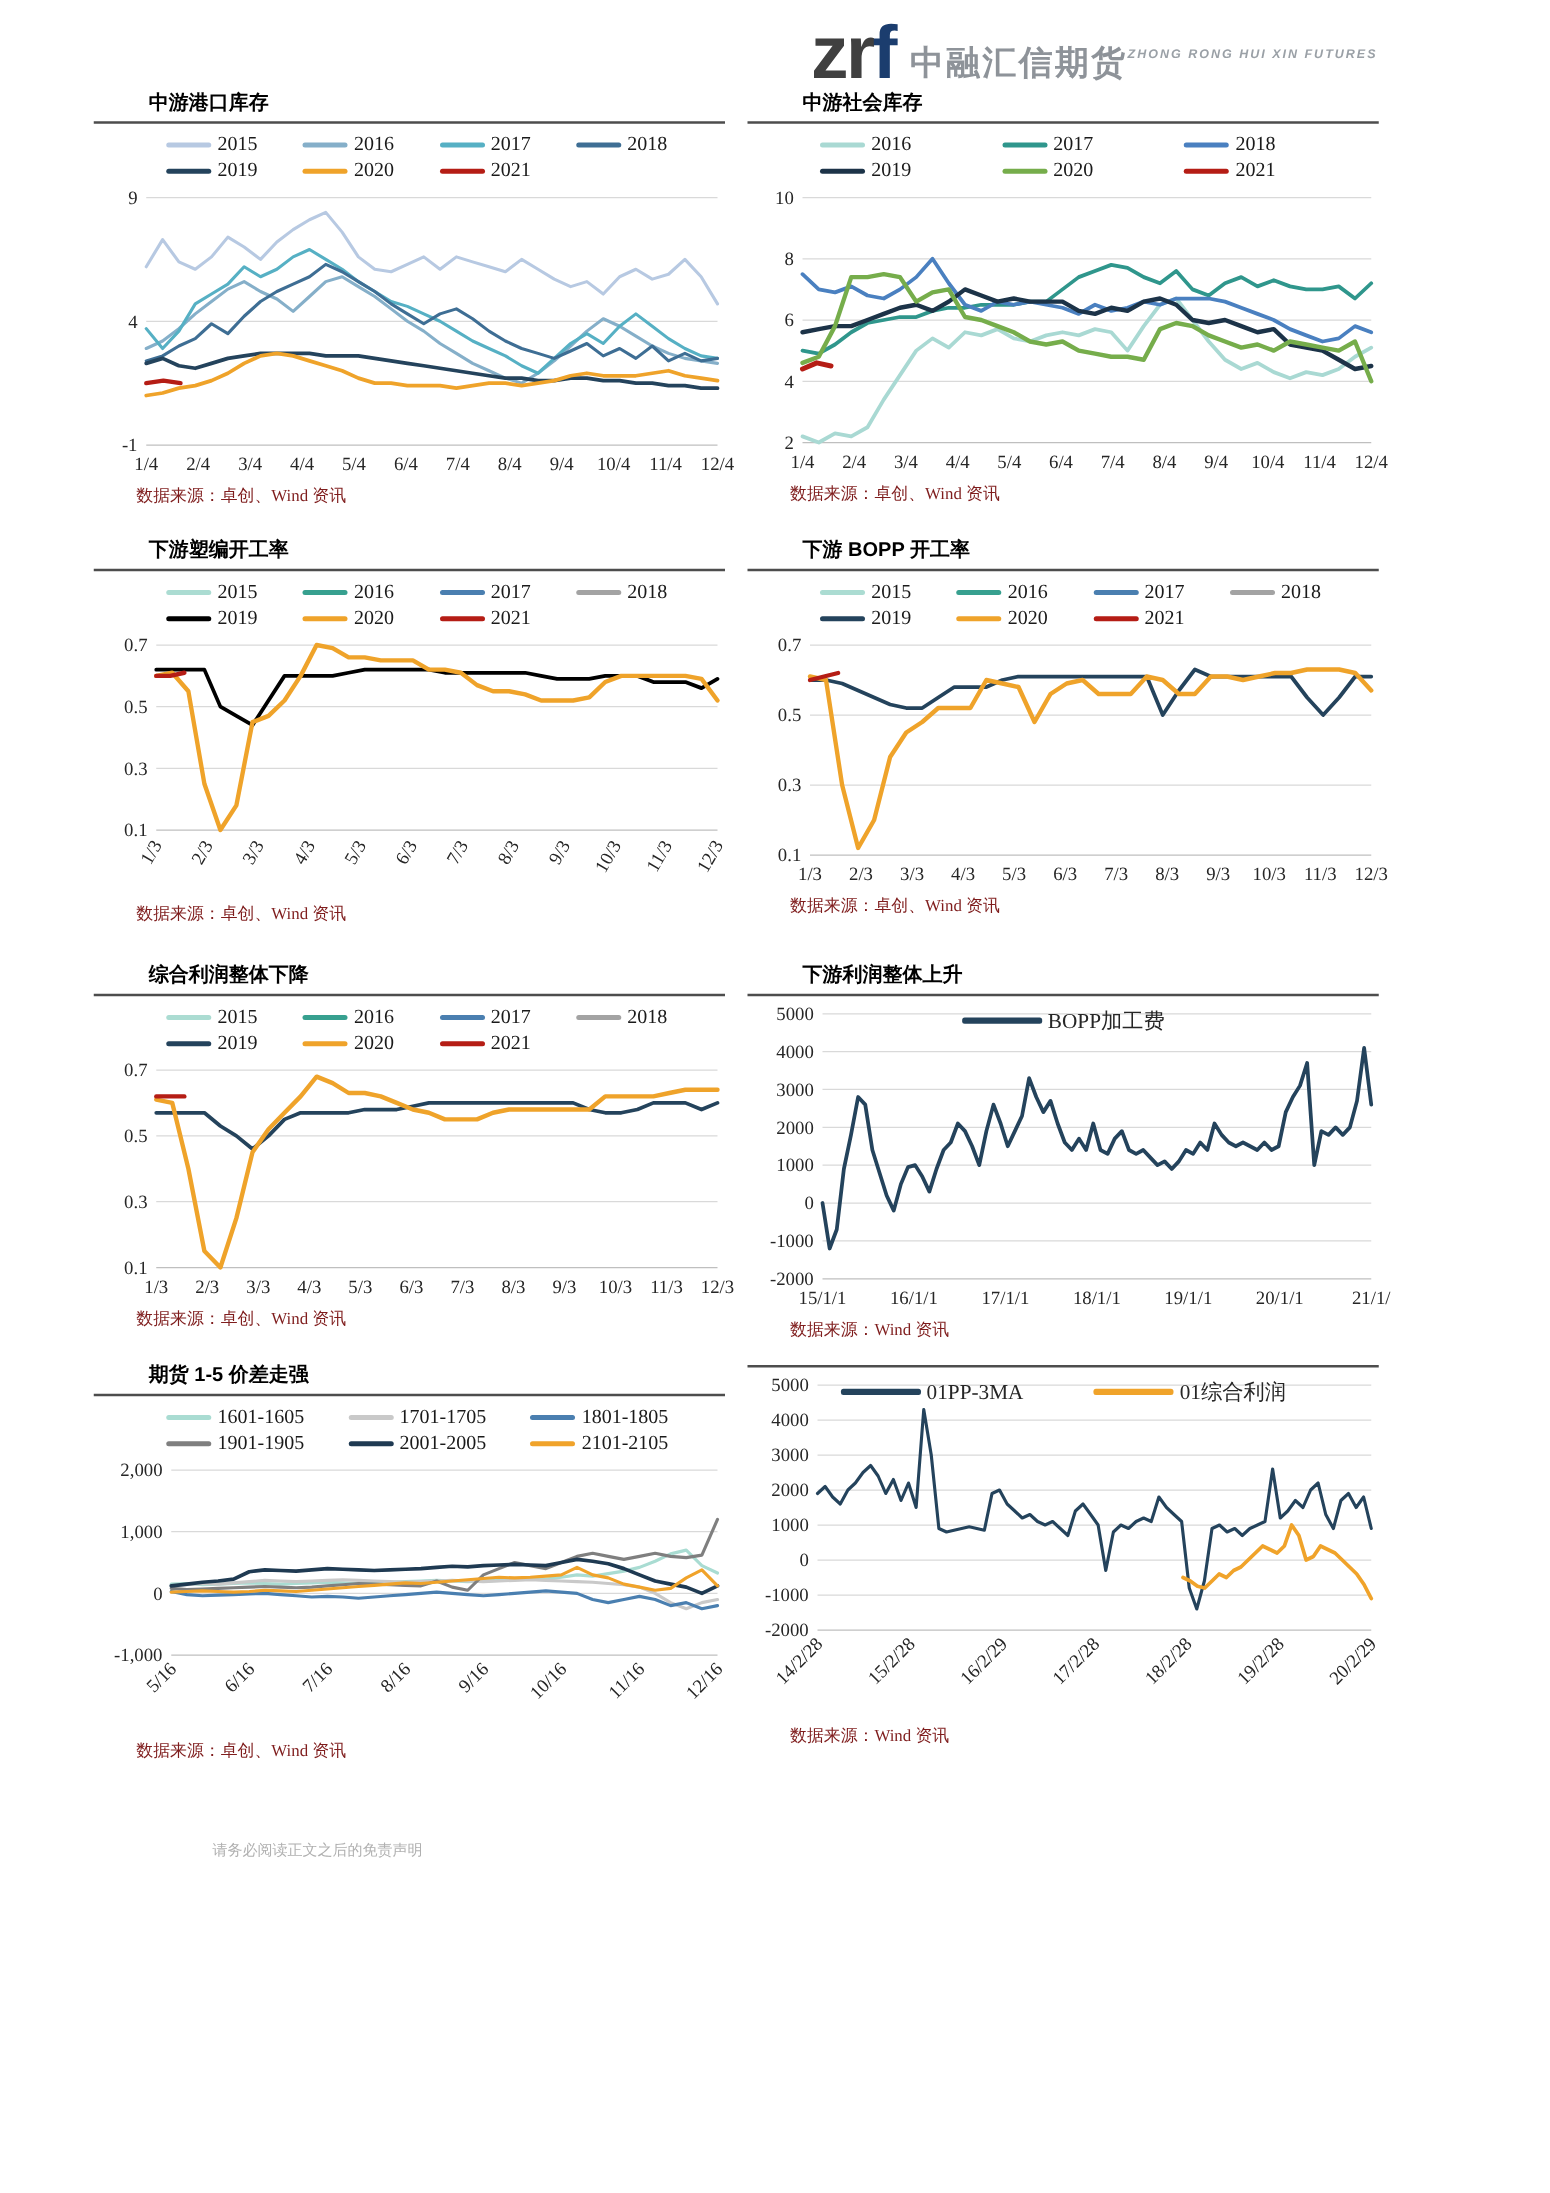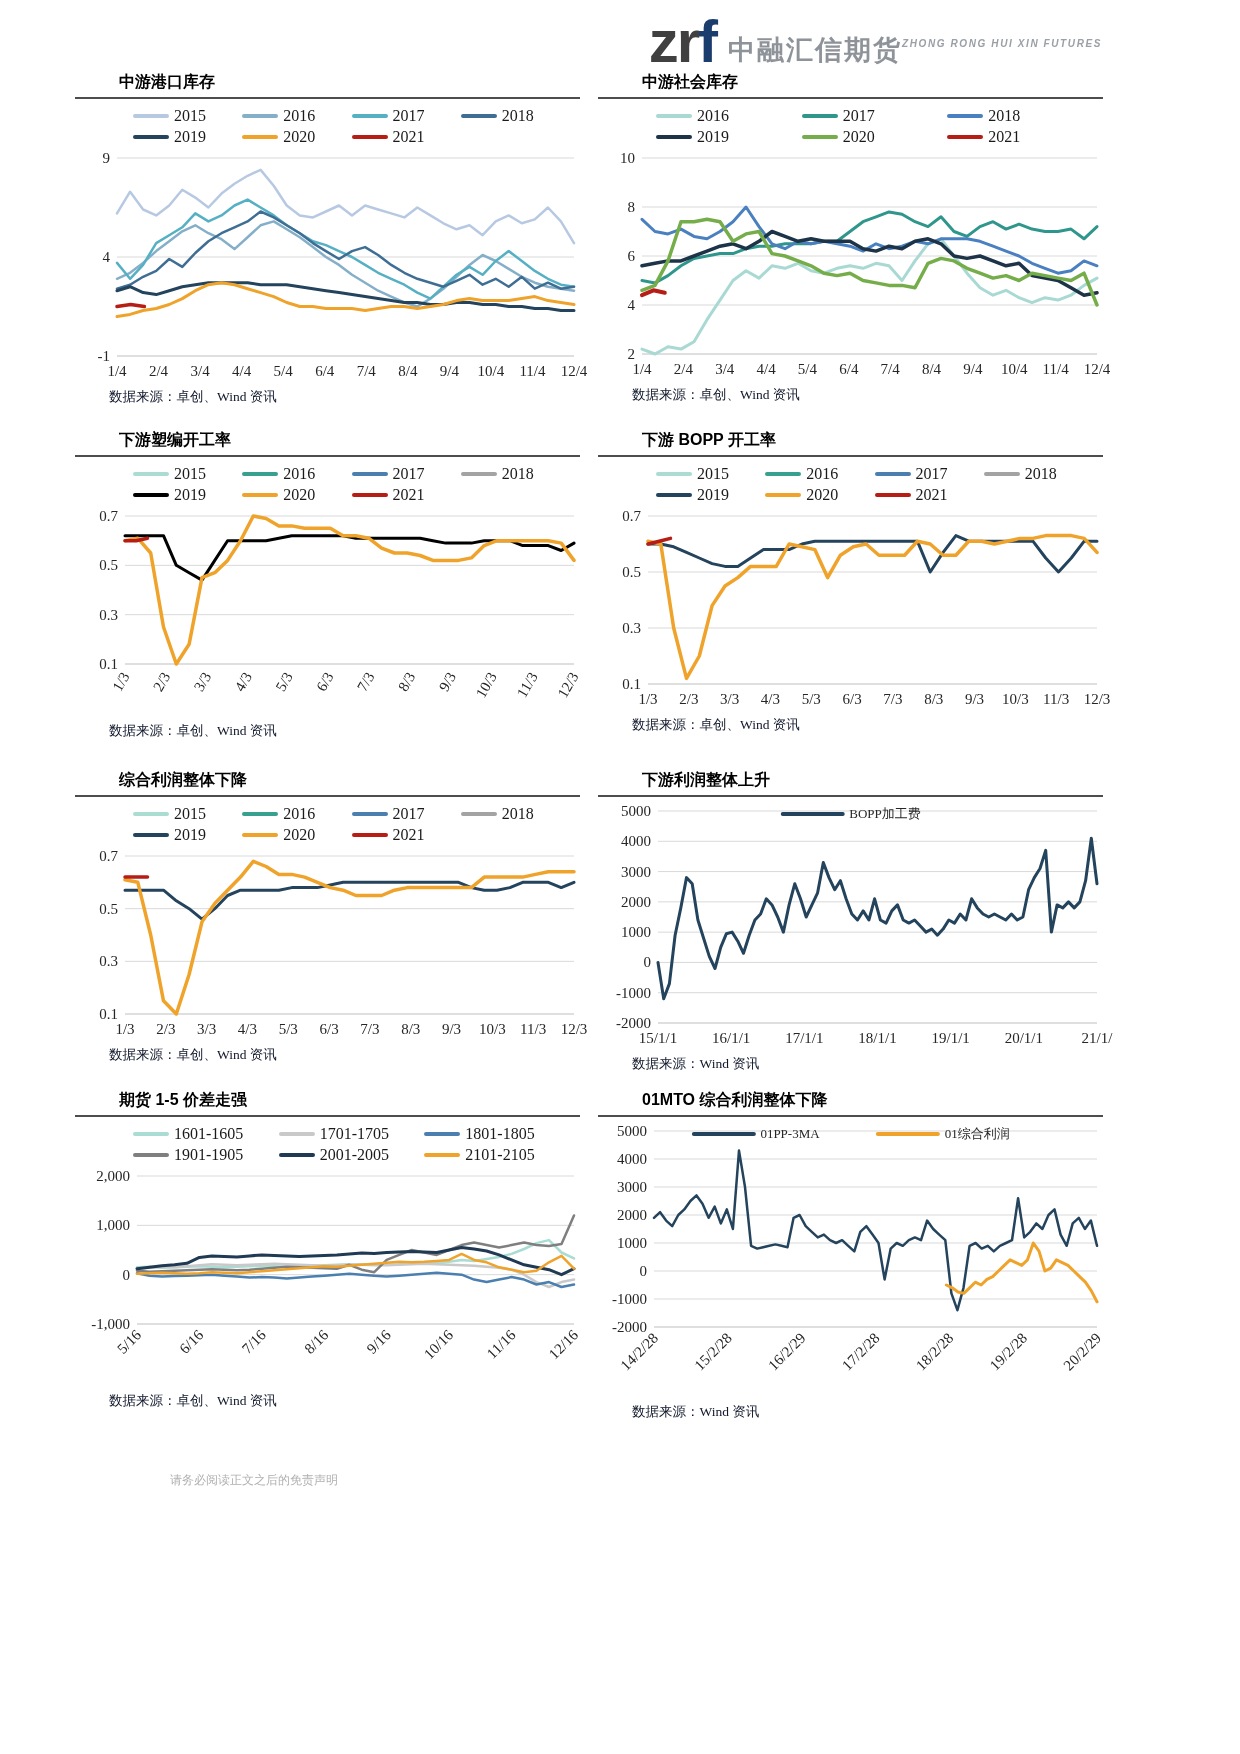--- a/index.html
+++ b/index.html
@@ -16,23 +16,23 @@
   .chart-block{position:relative;}
   .r1{height:352px;} .r2{height:334px;} .r3{height:314px;} .r4{height:372px;}
   .chart-title{font-family:"Liberation Sans",sans-serif;font-weight:bold;font-size:16px;color:#000;margin:0 0 4px 44px;}
   .rule{border:none;border-top:2px solid #4d4d4d;margin:2px 0 6px 0;}
   .legend{display:grid;padding:2px 10px 4px 58px;row-gap:3px;font-size:16px;color:#1a1a1a;}
   .legend.cols4{grid-template-columns:repeat(4,1fr);}
   .legend.cols3{grid-template-columns:repeat(3,1fr);}
   .legend-item{display:flex;align-items:center;white-space:nowrap;}
   .swatch{display:inline-block;width:36px;height:3.5px;border-radius:2px;margin-right:5px;flex:none;}
   .plot{position:relative;}
-  .legend-inline{position:absolute;left:50%;transform:translateX(-50%);top:2px;display:flex;gap:56px;font-size:13px;align-items:center;white-space:nowrap;}
+  .legend-inline{position:absolute;left:50%;transform:translateX(-50%);top:2px;display:flex;gap:56px;font-size:17px;align-items:center;white-space:nowrap;}
   .legend-inline .swatch{width:64px;height:4.5px;}
-  .source{font-size:13.5px;color:#0f172a;margin:6px 0 0 34px;}
+  .source{font-size:13.5px;color:#7f1d1d;margin:6px 0 0 34px;}
   .footer{font-size:12px;color:#b0b0b0;margin:10px 0 0 170px;font-family:Liberation Mono, monospace;}
   svg text{font-family:"Liberation Serif",serif;}
 </style>
 </head>
 <body>
 
 <div class="header">
   <div class="logo">
     <div class="logo-mark"><span class="logo-zr">zr</span><span class="logo-f">f</span></div>
     <div class="logo-names">
@@ -453,21 +453,20 @@
           <polyline points="62.0,105.2 74.5,107.7 87.0,108.6 99.5,108.1 111.9,107.7 124.4,107.2 136.9,106.7 149.4,107.7 161.9,108.6 174.4,109.6 186.9,109.1 199.3,109.6 211.8,110.6 224.3,109.6 236.8,108.6 249.3,107.7 261.8,106.7 274.3,105.7 286.7,106.7 299.2,107.7 311.7,108.6 324.2,107.7 336.7,106.7 349.2,105.7 361.7,104.7 374.1,105.7 386.6,106.7 399.1,111.6 411.6,114.1 424.1,111.6 436.6,109.1 449.1,111.6 461.5,116.5 474.0,114.1 486.5,119.0 499.0,116.5" fill="none" stroke="#4a7fb0" stroke-width="2.5" stroke-linejoin="round" stroke-linecap="round"></polyline>
           <polyline points="62.0,102.7 74.5,103.7 87.0,103.2 99.5,102.7 111.9,102.2 124.4,101.7 136.9,101.2 149.4,101.7 161.9,102.2 174.4,101.7 186.9,100.7 199.3,99.8 211.8,98.8 224.3,99.3 236.8,99.8 249.3,100.3 261.8,100.7 274.3,96.8 286.7,101.7 299.2,104.2 311.7,91.9 324.2,86.9 336.7,82.0 349.2,84.5 361.7,86.9 374.1,82.0 386.6,77.1 399.1,74.6 411.6,77.1 424.1,79.5 436.6,77.1 449.1,74.6 461.5,77.1 474.0,78.1 486.5,76.1 499.0,47.5" fill="none" stroke="#7f7f7f" stroke-width="2.5" stroke-linejoin="round" stroke-linecap="round"></polyline>
           <polyline points="62.0,100.7 74.5,99.3 87.0,97.8 99.5,96.8 111.9,95.3 124.4,89.4 136.9,87.9 149.4,88.4 161.9,88.9 174.4,87.9 186.9,86.9 199.3,87.4 211.8,87.9 224.3,88.4 236.8,87.9 249.3,87.4 261.8,86.9 274.3,85.9 286.7,85.0 299.2,85.5 311.7,84.5 324.2,84.0 336.7,83.5 349.2,84.0 361.7,84.5 374.1,82.0 386.6,79.5 399.1,81.0 411.6,83.0 424.1,86.9 436.6,91.9 449.1,96.8 461.5,99.3 474.0,101.7 486.5,106.7 499.0,100.7" fill="none" stroke="#1f3a52" stroke-width="3" stroke-linejoin="round" stroke-linecap="round"></polyline>
           <polyline points="62.0,105.7 74.5,105.2 87.0,104.7 99.5,105.2 111.9,105.7 124.4,105.2 136.9,104.2 149.4,104.7 161.9,105.2 174.4,104.2 186.9,103.2 199.3,102.2 211.8,101.2 224.3,100.3 236.8,99.3 249.3,98.3 261.8,98.8 274.3,97.8 286.7,96.8 299.2,95.8 311.7,94.8 324.2,93.8 336.7,94.3 349.2,93.8 361.7,92.9 374.1,91.9 386.6,85.9 399.1,91.9 411.6,94.3 424.1,99.3 436.6,101.7 449.1,104.2 461.5,102.7 474.0,94.3 486.5,87.9 499.0,100.7" fill="none" stroke="#f0a32a" stroke-width="2.5" stroke-linejoin="round" stroke-linecap="round"></polyline>
         </svg>
       </div>
     <p class="source">数据来源：卓创、Wind 资讯</p>
   </section>
 
   <section class="chart-block r4">
-    <h3 class="chart-title">01MTO 综合利润整体下降</h3>
     <hr class="rule">
     <div class="plot">
         <svg width="505" height="274" viewBox="0 0 505 274" style="overflow:visible;display:block">
           <line x1="56" x2="499" y1="8" y2="8" stroke="#d9d9d9" stroke-width="1"></line>
           <text x="49" y="13" text-anchor="end" font-size="15" fill="#262626">5000</text>
           <line x1="56" x2="499" y1="36.000000000000014" y2="36.000000000000014" stroke="#d9d9d9" stroke-width="1"></line>
           <text x="49" y="41.000000000000014" text-anchor="end" font-size="15" fill="#262626">4000</text>
           <line x1="56" x2="499" y1="64" y2="64" stroke="#d9d9d9" stroke-width="1"></line>
           <text x="49" y="69" text-anchor="end" font-size="15" fill="#262626">3000</text>
           <line x1="56" x2="499" y1="92" y2="92" stroke="#d9d9d9" stroke-width="1"></line>

